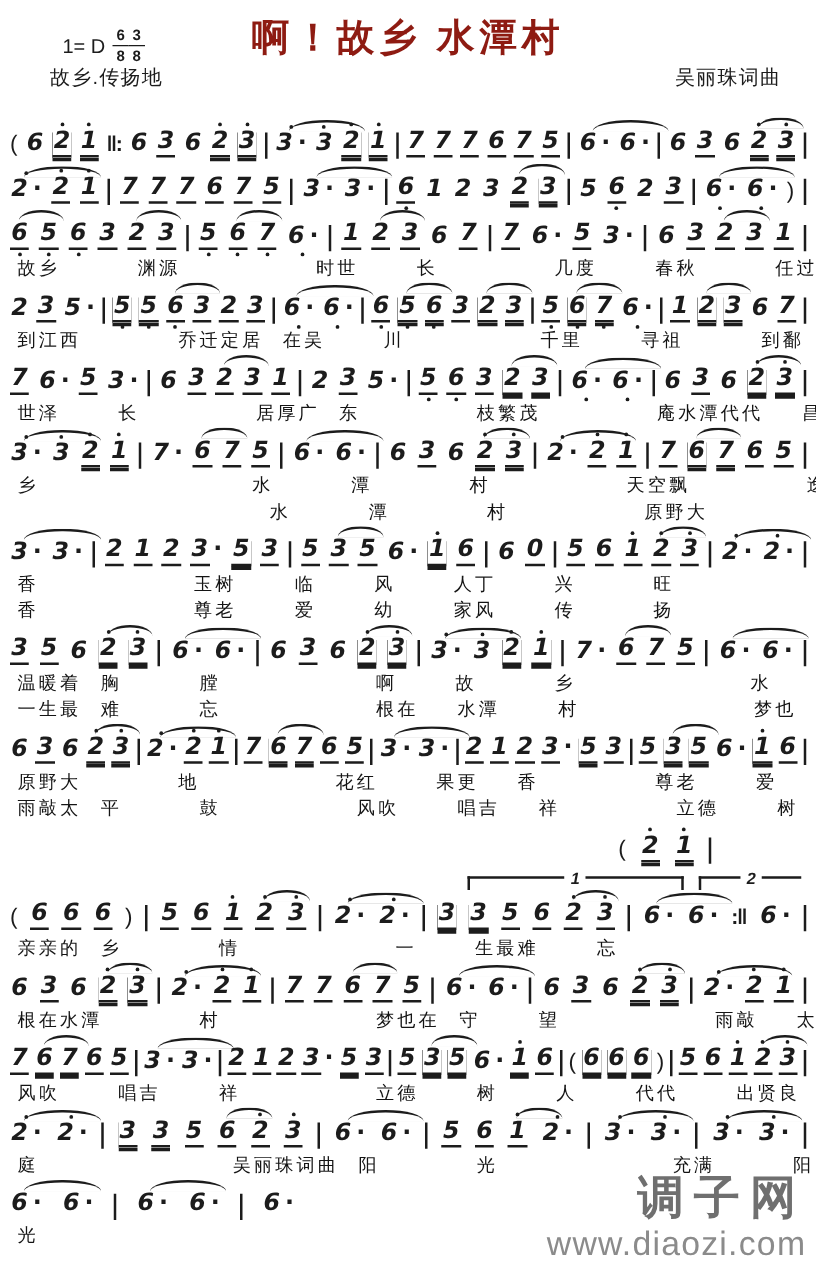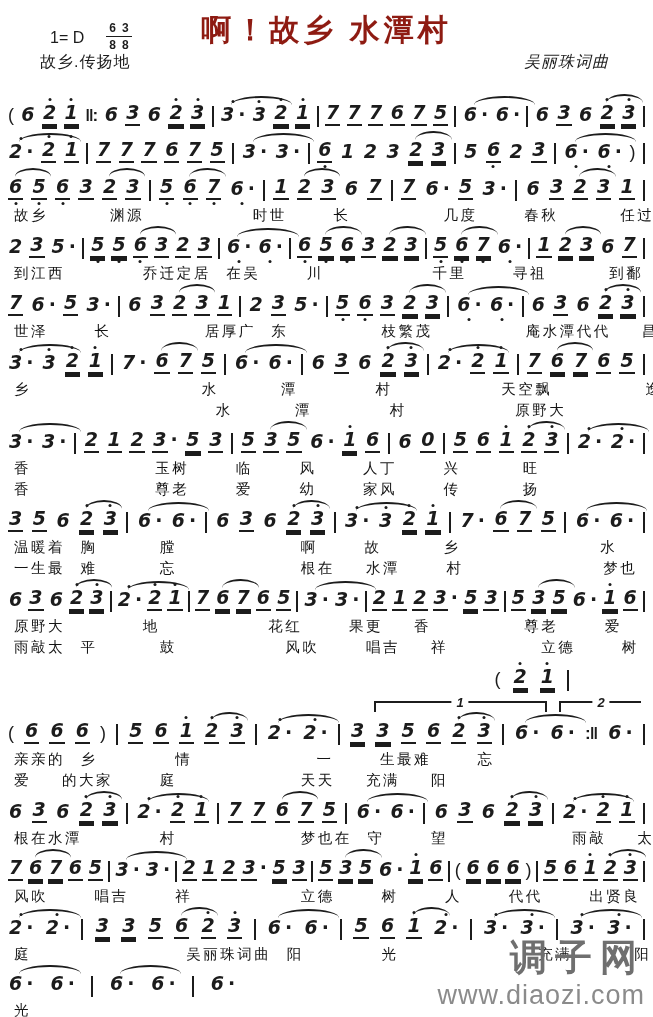--- a/index.html
+++ b/index.html
@@ -3,29 +3,29 @@
 <meta charset="utf-8">
 <style>
   :root{ --ink:#1c1c1c; --title:#8e1b12; --wm:#6f6f6f; }
   *{box-sizing:border-box; margin:0; padding:0;}
   html,body{background:#fff;}
   body{ width:653px; height:1017px; position:relative; overflow:hidden;
         font-family:"Liberation Sans","DejaVu Sans",sans-serif; color:var(--ink);}
   
   .hdr{position:relative; height:92px; padding-top:10px;}
   .keysig{position:absolute; left:50px; top:22px; font-size:16px; font-weight:400;
-          display:flex; align-items:center; gap:22px;}
+          display:flex; align-items:center; gap:6px;}
   .frac{display:inline-block; text-align:center; font-weight:700; font-size:12px; line-height:1;}
   .frac .n{display:block; border-bottom:1.5px solid var(--ink); padding:0 3px 2px;}
   .frac .m{display:block; padding-top:2px;}
   .style-mark{position:absolute; left:40px; top:52px; font-size:16px; letter-spacing:1px;text-align:right;}
   .title{ text-align:center; font-size:30px; font-weight:700; letter-spacing:4px;
           color:var(--title); }
   .performer{ text-align:center; font-size:16px; margin-top:6px; letter-spacing:1px;}
-  .credit{ position:absolute; right:44px; top:52px; font-size:16px; letter-spacing:1px;font-style:italic;}
+  .credit{ position:absolute; right:28px; top:52px; font-size:16px; letter-spacing:1px;}
   
   .score{ padding:4px 6px 0 6px;}
   .system{ margin-bottom:2px;}
   .notes{ display:flex; justify-content:space-between; align-items:flex-end;
           min-height:33px; padding:0 2px;}
   .notes.right{ justify-content:flex-end; gap:12px; padding-right:78px; min-height:30px;}
   .notes.start{ justify-content:flex-start; gap:16px;}
   .tok{ position:relative; display:inline-block;
         font-family:"DejaVu Sans",sans-serif; font-style:italic; font-weight:700;
         font-size:19px; line-height:1; padding:7px 0 5px; white-space:nowrap;}
@@ -431,21 +431,20 @@
         <span class="tok u1"><i class="du"></i><span class="d">2</span><i class="arc"></i></span>
         <span class="tok u1"><i class="du"></i><span class="d">3</span></span>
         <span class="bar"></span>
         <span class="tok"><span class="d">6</span><span class="aug">·</span><i class="arc"></i></span>
         <span class="tok"><span class="d">6</span><span class="aug">·</span></span>
         <span class="rep">:‖</span>
         <span class="tok"><span class="d">6</span><span class="aug">·</span></span>
         <span class="bar"></span>
       </div>
       <div class="lyric">亲亲的 乡     情        一   生最难   忘           光</div>
-      <div class="lyric">爱  的大家   庭        天天  充满  阳</div>
     </div>
     <div class="system">
       <div class="notes">
         <span class="tok"><span class="d">6</span></span>
         <span class="tok u1"><span class="d">3</span></span>
         <span class="tok"><span class="d">6</span></span>
         <span class="tok u2"><i class="du"></i><span class="d">2</span><i class="arc"></i></span>
         <span class="tok u2"><i class="du"></i><span class="d">3</span></span>
         <span class="bar"></span>
         <span class="tok"><i class="du"></i><span class="d">2</span><span class="aug">·</span><i class="arc"></i></span>

